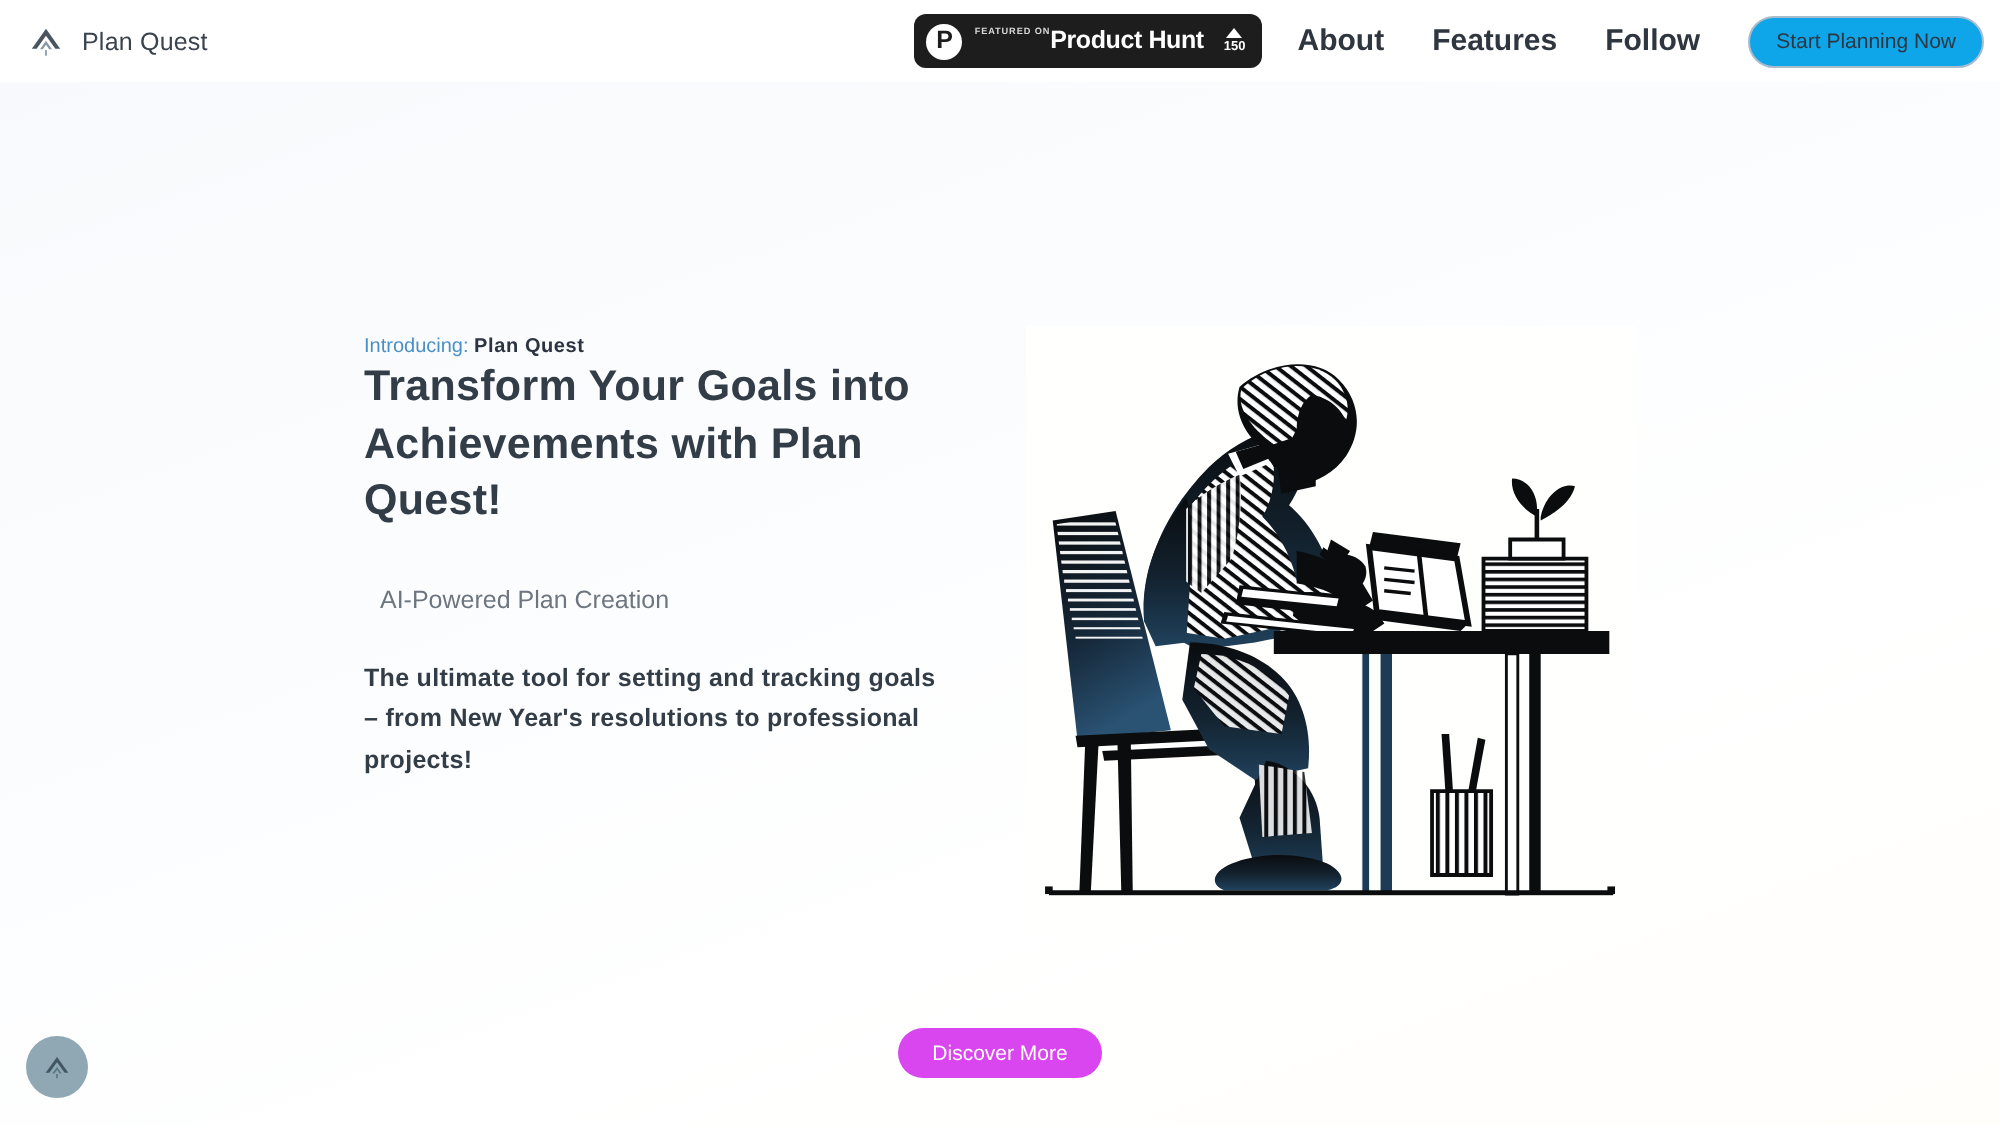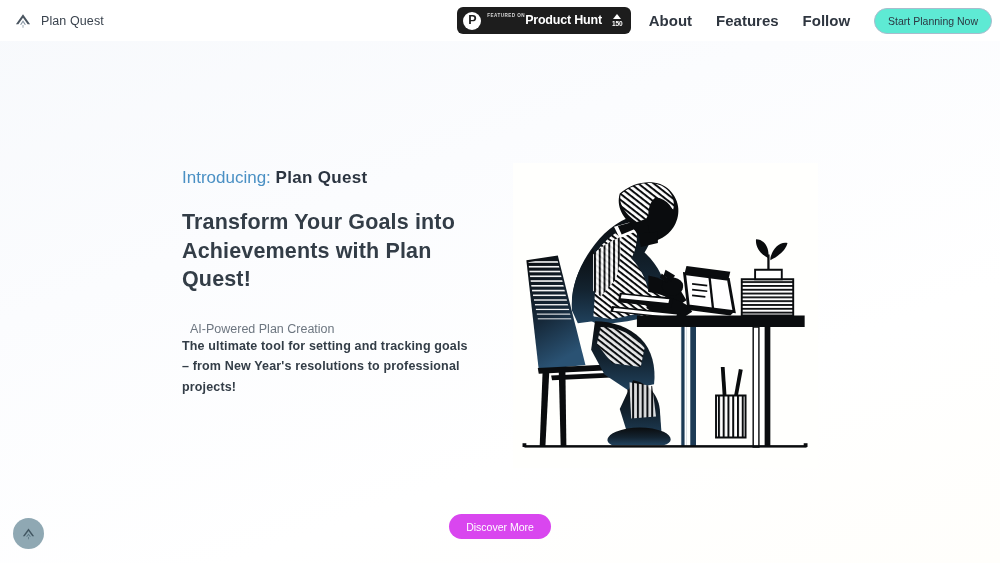--- a/index.html
+++ b/index.html
@@ -107,21 +107,21 @@
 
   .nav-link {
     font-size: 15px;
     font-weight: bold;
     color: #2f3640;
     text-decoration: none;
     margin-right: 24px;
     white-space: nowrap;
   }
   .cta-btn {
-    background: #5eead4;
+    background: #0ea5e9;
     border: 1px solid #a9bccd;
     border-radius: 14px;
     height: 21px;
     padding: 12px 13px;
     font-size: 10.5px;
     color: #2c3742;
     font-family: "Liberation Sans", sans-serif;
     cursor: pointer;
     white-space: nowrap;
     display: flex;
@@ -137,40 +137,40 @@
     display: flex;
     align-items: flex-start;
   }
   .hero-text {
     position: absolute;
     left: 182px;
     top: 127px;
     width: 300px;
   }
   .eyebrow {
-    font-size: 17px;
-    margin-bottom: 20px;
+    font-size: 10px;
     white-space: nowrap;
   }
   .eyebrow .eyebrow-label { color: #4a90c4; }
   .eyebrow .eyebrow-product { color: #2b3440; font-weight: bold; letter-spacing: .3px; }
 
   .headline {
     font-size: 21.5px;
     font-weight: bold;
     line-height: 28.5px;
     color: #333d47;
     letter-spacing: .15px;
     width: 285px;
     margin-bottom: 28px;
   }
   .subhead {
     font-size: 12.5px;
     color: #6d7680;
     margin-left: 8px;
+    margin-bottom: 22px;
     white-space: nowrap;
   }
   .lede {
     font-size: 12.5px;
     font-weight: bold;
     line-height: 20.5px;
     color: #333d47;
     width: 290px;
     letter-spacing: .15px;
   }

